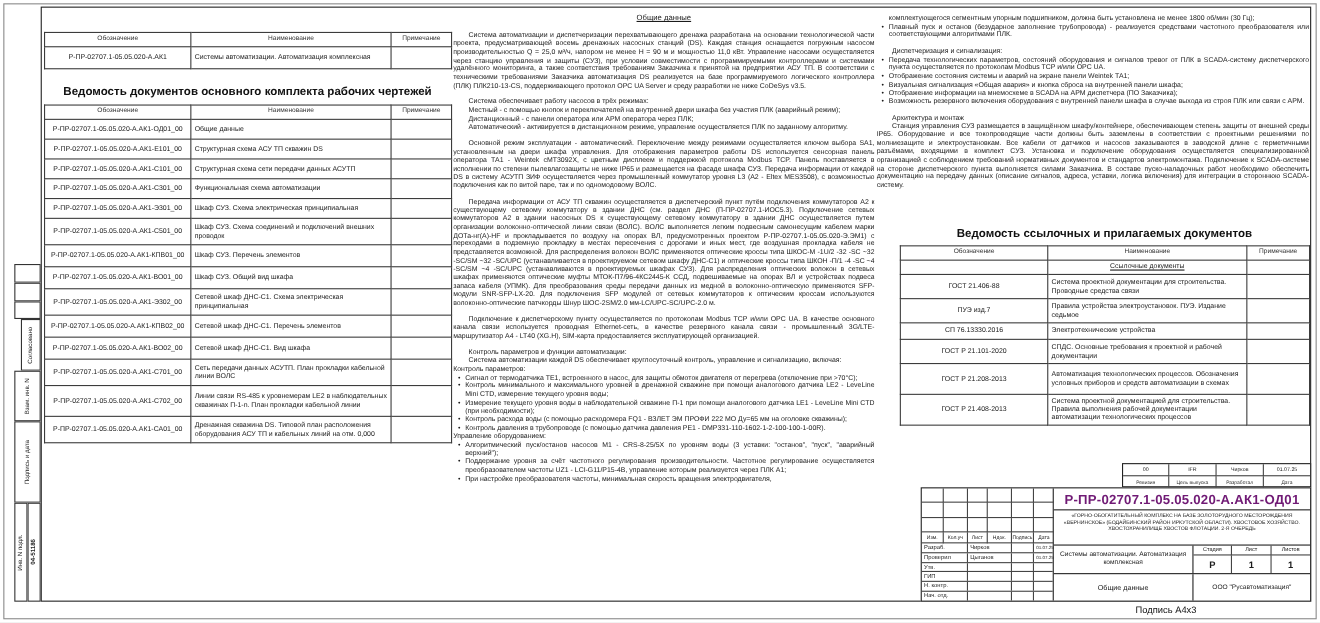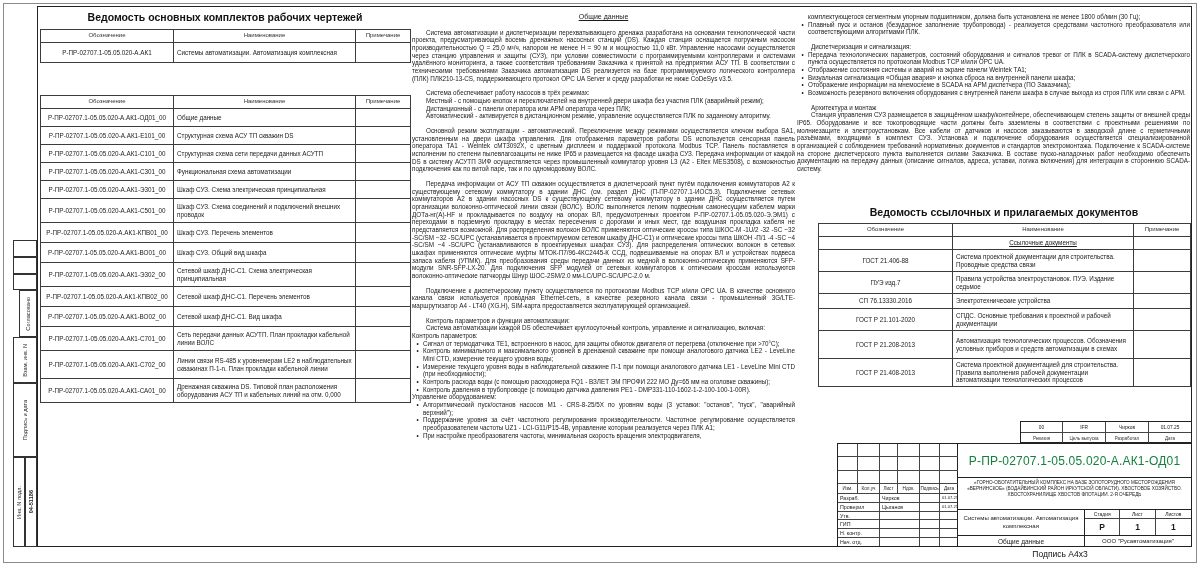--- a/index.html
+++ b/index.html
@@ -55,21 +55,21 @@
   .rev-empty i:nth-child(6n) { border-right:none; }
   .cols-h { height:10px; display:grid; grid-template-columns:20px 22px 18px 22px 20px 18px; }
   .cols-h span { border-right:0.8px solid #444; border-bottom:0.8px solid #444; font-size:4.6px; display:flex; align-items:center; justify-content:center; }
   .cols-h span:nth-child(6) { border-right:none; }
   .sign-rows { flex:1; display:flex; flex-direction:column; }
   .srow { flex:1; display:grid; grid-template-columns:42px 40px 20px 18px; border-bottom:0.8px solid #444; }
   .srow:last-child { border-bottom:none; }
   .srow span { border-right:0.8px solid #444; font-size:5.3px; display:flex; align-items:center; padding-left:2px; overflow:hidden; }
   .srow span:last-child { border-right:none; font-size:4.1px; }
   .stamp-right { flex:1; display:flex; flex-direction:column; }
-  .doc-num { height:34px; border-bottom:1.2px solid #222; font-size:12px; display:flex; align-items:center; justify-content:center; letter-spacing:0.2px; color:#15803d; }
+  .doc-num { height:20px; border-bottom:1.2px solid #222; font-size:12px; display:flex; align-items:center; justify-content:center; letter-spacing:0.2px; color:#701a75;font-weight:bold; }
   .project { height:32px; border-bottom:1.2px solid #222; font-size:4.7px; line-height:1.35; text-align:center; padding:1.5px 5px; color:#222; }
   .mid-row { height:26px; border-bottom:1.2px solid #222; display:flex; }
   .subject { width:127px; border-right:1px solid #222; font-size:6px; line-height:1.25; text-align:center; display:flex; align-items:center; justify-content:center; padding:0 4px; }
   .slc { flex:1; display:flex; flex-direction:column; }
   .slc-h { height:9px; display:grid; grid-template-columns:1fr 1fr 1fr; }
   .slc-h span { border-right:0.8px solid #444; border-bottom:0.8px solid #444; font-size:5px; display:flex; align-items:center; justify-content:center; }
   .slc-h span:last-child { border-right:none; }
   .slc-v { flex:1; display:grid; grid-template-columns:1fr 1fr 1fr; }
   .slc-v span { border-right:0.8px solid #444; display:flex; align-items:center; justify-content:center; font-size:8.5px; font-weight:bold; }
   .slc-v span:last-child { border-right:none; }
@@ -97,21 +97,20 @@
   <div class="vcell" style="left:13px; top:383px; width:24px; height:74px;">
     <span class="vtext">Подпись и дата</span>
   </div>
   <div class="vcell" style="left:13px; top:457px; width:12px; height:90px;">
     <span class="vtext">Инв. N подл.</span>
   </div>
   <div class="vcell" style="left:25px; top:457px; width:12px; height:90px;">
     <span class="vtext" style="font-weight:bold;">04-51186</span>
   </div>
 
-  <div class="tbl-title" style="left:40px; top:11px; width:370px;">Ведомость основных комплектов рабочих чертежей</div>
   <div class="abs" style="left:40px; top:29px; width:370px;">
     <table class="gt">
       <colgroup>
           <col style="width:133px">
           <col style="width:182px">
           <col style="width:55px">
         </colgroup>
       <tbody>
           <tr>
         <td class="hd">Обозначение</td>
@@ -120,20 +119,21 @@
       </tr>
       <tr style="height:20px;">
         <td class="code">Р-ПР-02707.1-05.05.020-А.АК1</td>
         <td>Системы автоматизации. Автоматизация комплексная</td>
         <td class="note"></td>
       </tr>
     </tbody>
       </table>
   </div>
 
+  <div class="tbl-title" style="left:40px; top:77px; width:370px;">Ведомость документов основного комплекта рабочих чертежей</div>
   <div class="abs" style="left:40px; top:95px; width:370px;">
     <table class="gt">
       <colgroup>
           <col style="width:133px">
           <col style="width:182px">
           <col style="width:55px">
         </colgroup>
       <tbody>
           <tr>
         <td class="hd">Обозначение</td>

